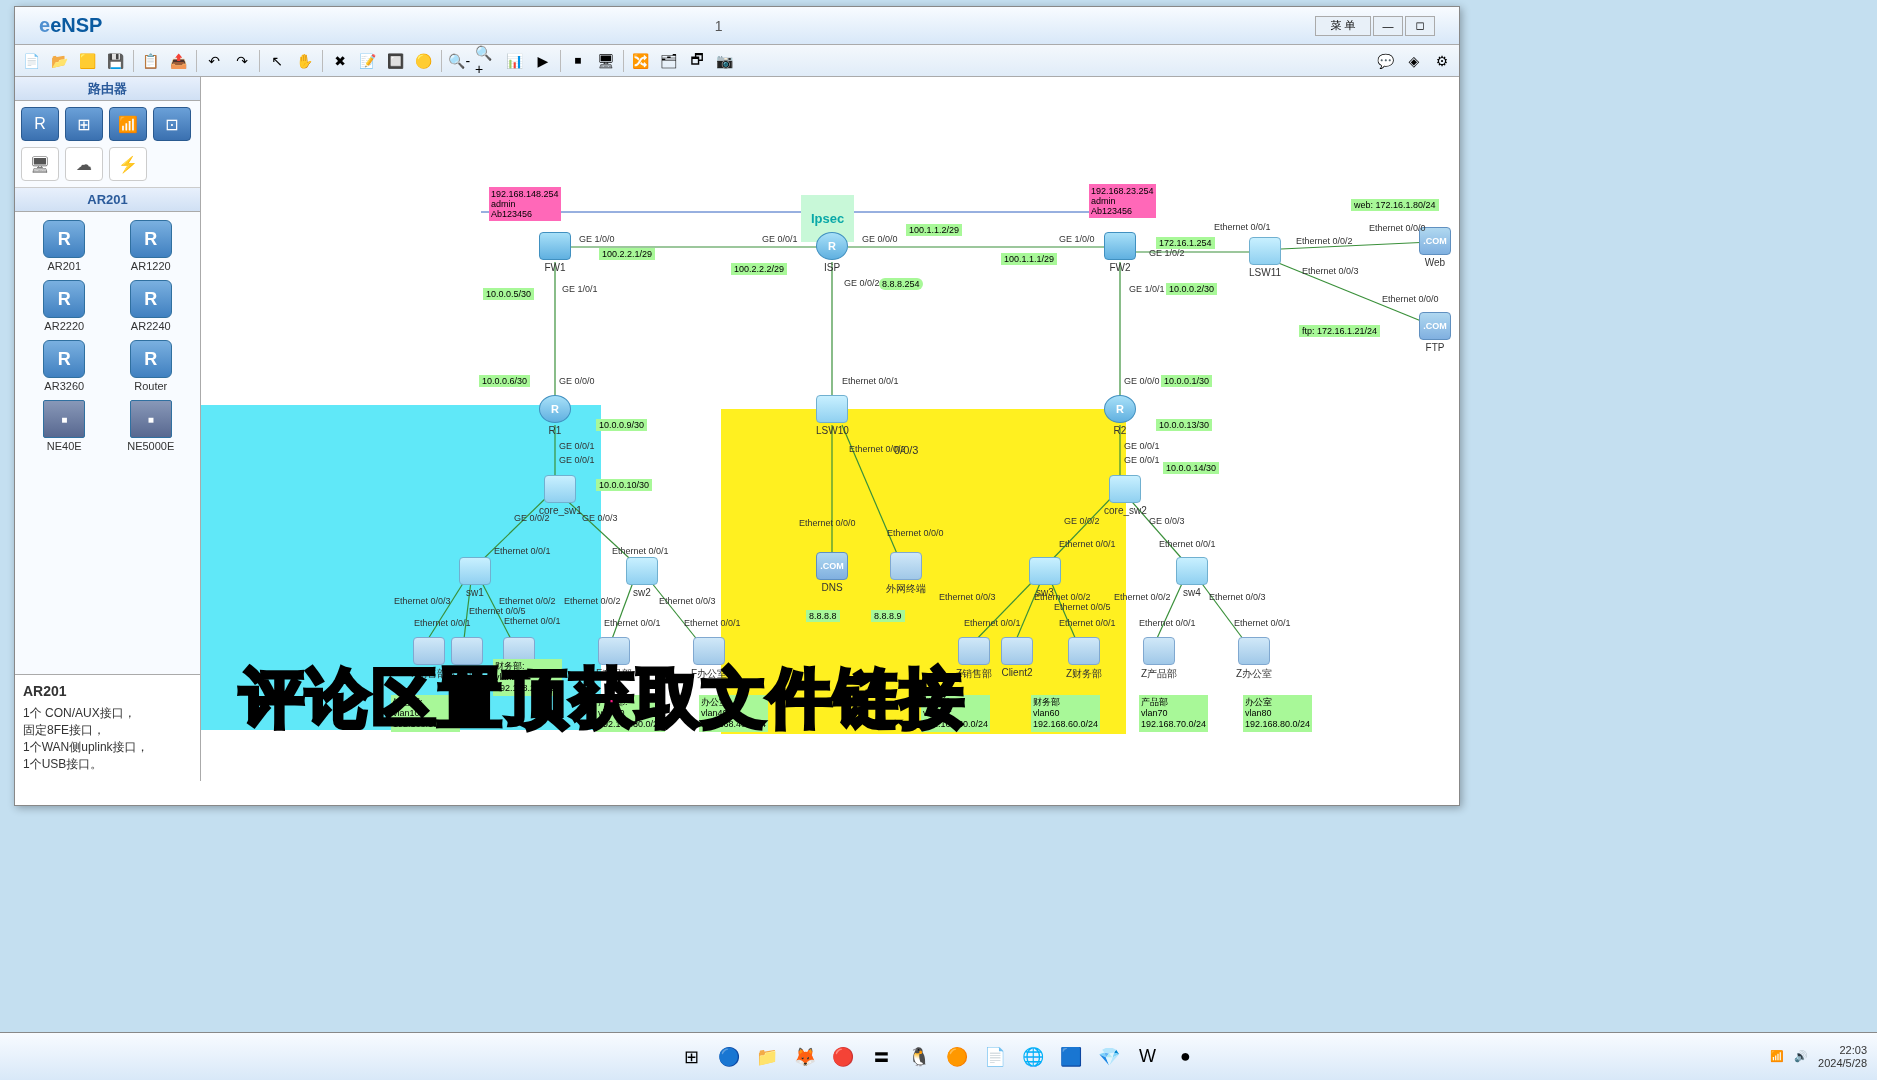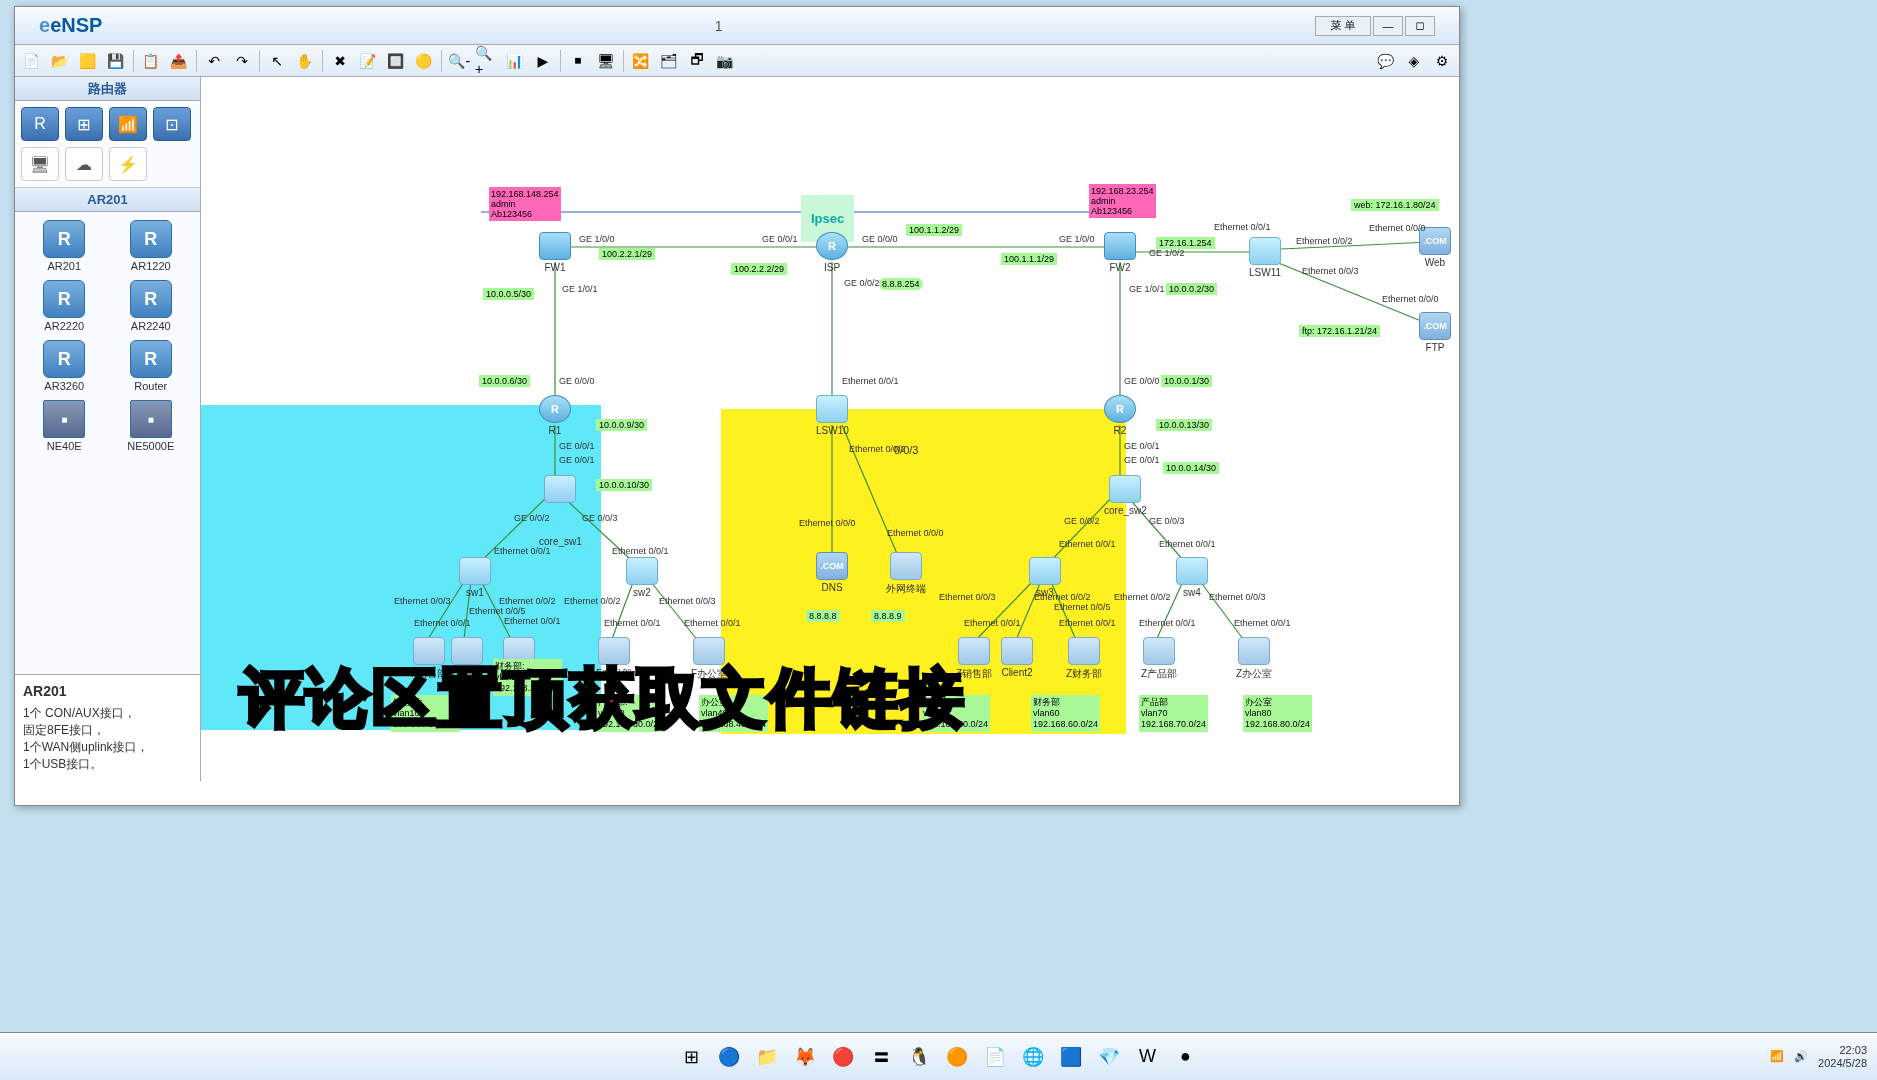--- a/index.html
+++ b/index.html
@@ -230,21 +230,21 @@
           <div class="node-label">R1</div>
         </div>
         <div class="node" style="left: 615px; top: 318px;">
           <div class="node-icon sw-icon"></div>
           <div class="node-label">LSW10</div>
         </div>
         <div class="node" style="left: 903px; top: 318px;">
           <div class="node-icon rt">R</div>
           <div class="node-label">R2</div>
         </div>
-        <div class="node" style="left: 338px; top: 398px; gap: 31px;">
+        <div class="node" style="left: 338px; top: 398px;">
           <div class="node-icon sw-icon"></div>
           <div class="node-label">core_sw1</div>
         </div>
         <div class="node" style="left: 903px; top: 398px;">
           <div class="node-icon sw-icon"></div>
           <div class="node-label">core_sw2</div>
         </div>
         <div class="node" style="left: 615px; top: 475px;">
           <div class="node-icon srv">.COM</div>
           <div class="node-label">DNS</div>

